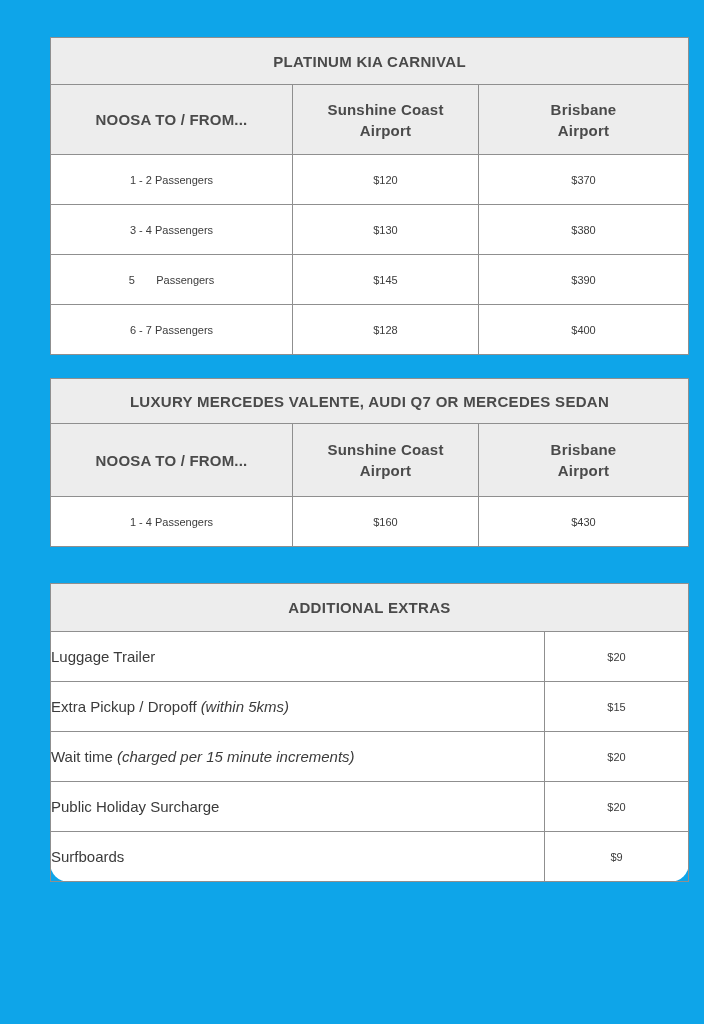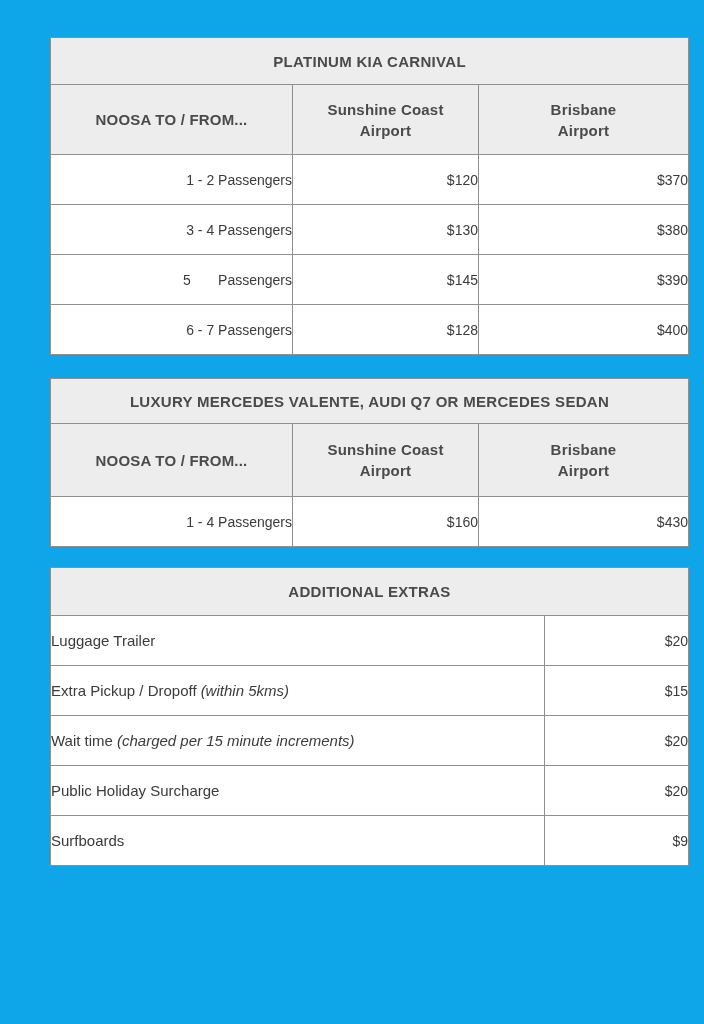--- a/index.html
+++ b/index.html
@@ -14,21 +14,21 @@
   }
   table.fare-table {
     border-collapse: collapse;
     table-layout: fixed;
     width: 638px;
     margin-left: 10px;
     background: #ffffff;
   }
   #platinum-table { margin-top: 37px; }
   #luxury-table   { margin-top: 23px; }
-  #extras-table   { margin-top: 20px; }
+  #extras-table   { margin-top: 36px; border-radius: 19px; }
   .fare-table th, .fare-table td {
     border: 1px solid #8f8f8f;
     padding: 0;
     vertical-align: middle;
   }
   .title-cell {
     background: #ededed;
     color: #4a4a4a;
     font-size: 15px;
     font-weight: bold;
@@ -40,23 +40,23 @@
     color: #4a4a4a;
     font-size: 15px;
     font-weight: bold;
     text-align: center;
     white-space: pre-line;
     line-height: 21px;
     letter-spacing: 0.2px;
   }
   .data-cell {
     color: #3b3b3b;
-    font-size: 14px;
+    font-size: 11px;
     font-weight: normal;
-    text-align: right;
+    text-align: center;
   }
   .label-cell-left {
     color: #3b3b3b;
     font-size: 15px;
     text-align: left;
     padding-left: 13px;
   }
   .note {
     font-style: italic;
   }

